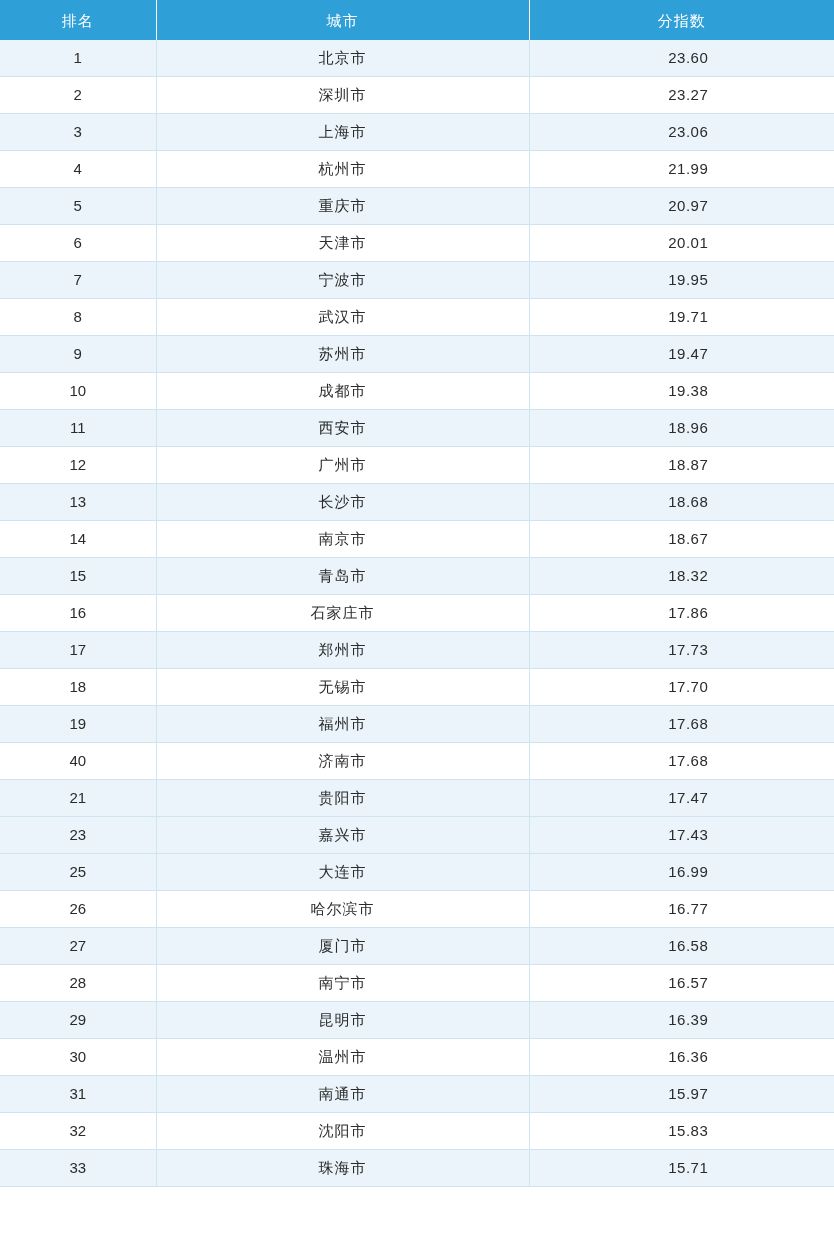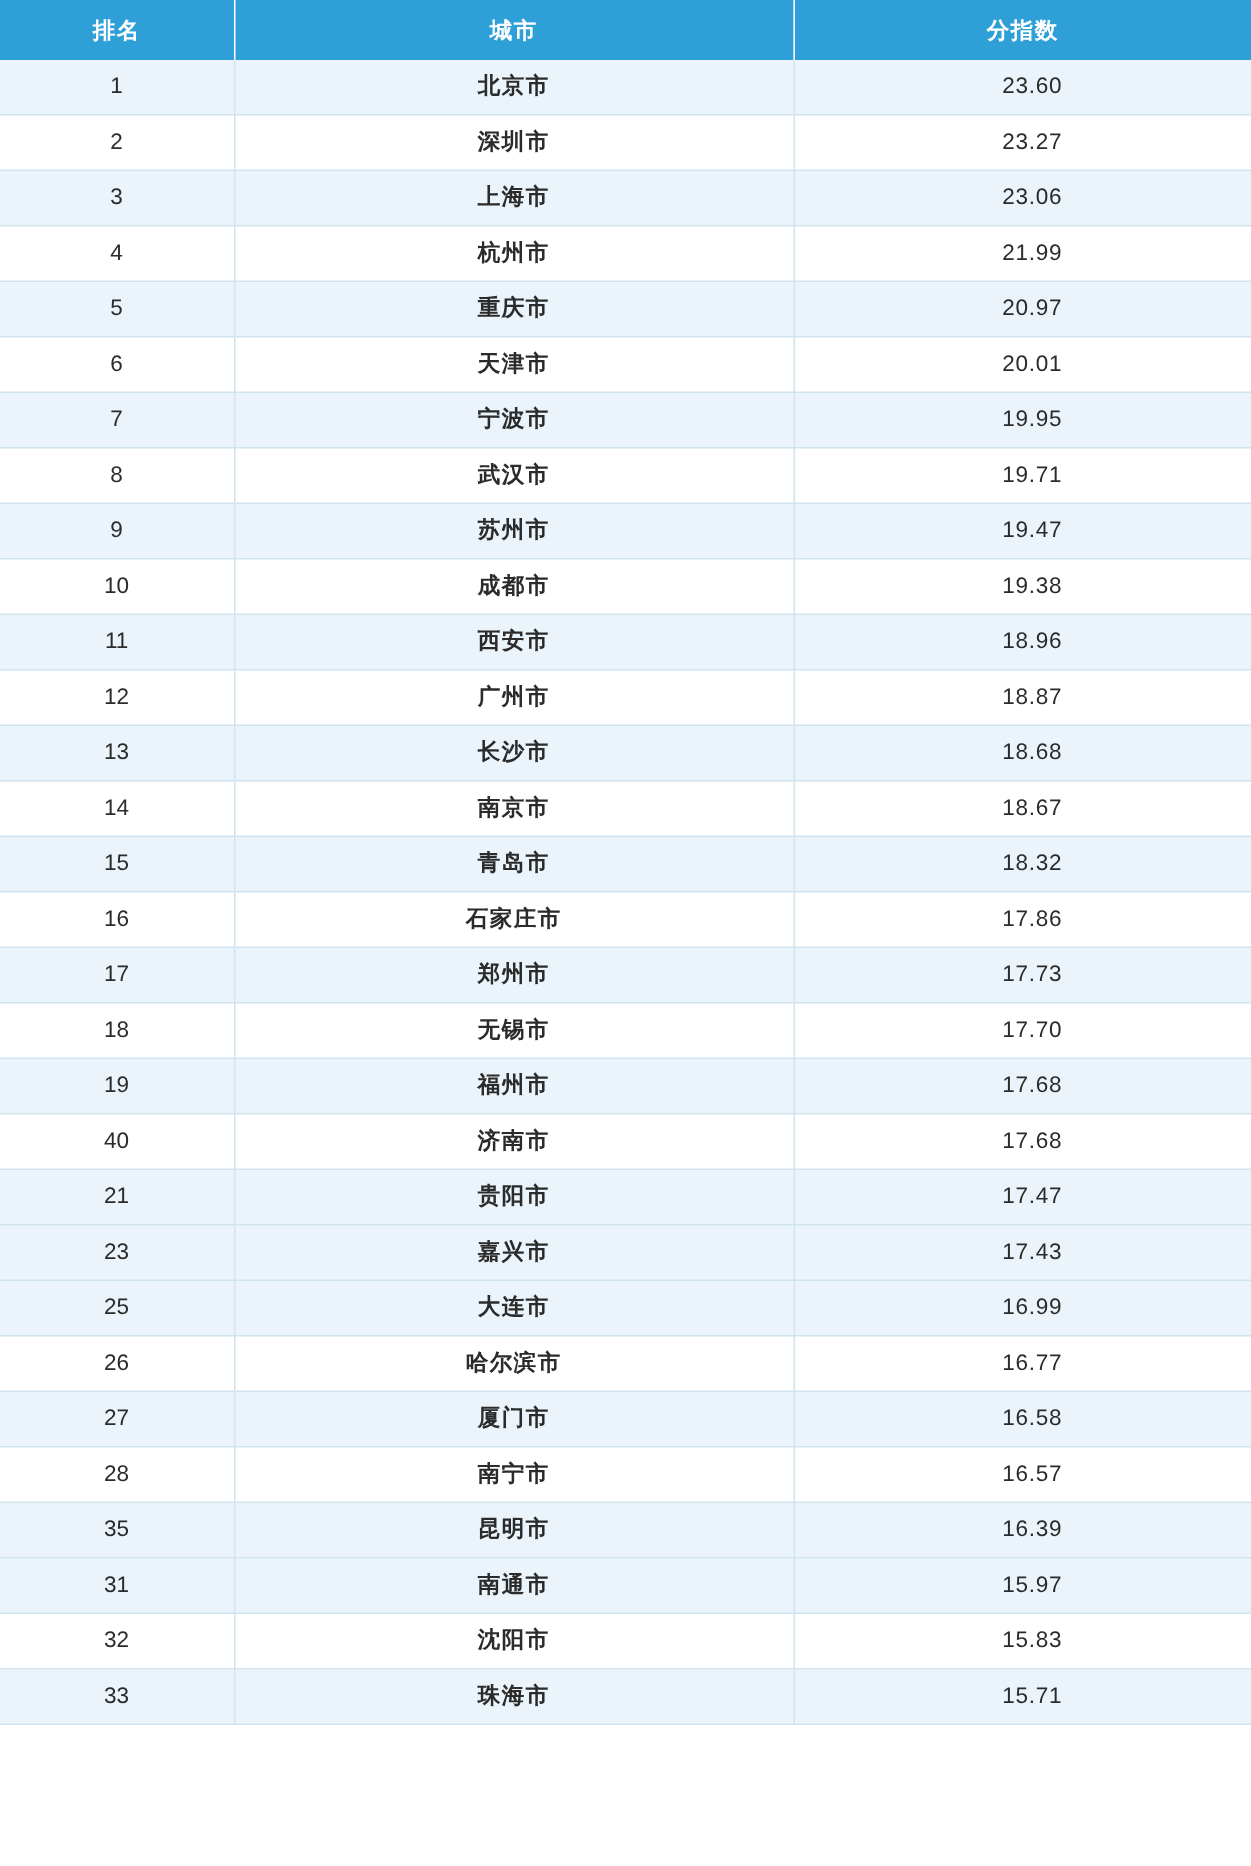--- a/index.html
+++ b/index.html
@@ -18,21 +18,21 @@
     table-layout: fixed;
   }
   table.rank-table col.col-rank { width: 156px; }
   table.rank-table col.col-city { width: 373px; }
   table.rank-table col.col-score { width: 305px; }
 
   thead th {
     background: #2f9fd8;
     color: #ffffff;
     font-size: 15px;
-    font-weight: bold;
+    font-weight: normal;
     height: 40px;
     line-height: 31px;
     padding: 0;
     text-align: center;
     border-right: 1px solid #ffffff;
     letter-spacing: 1px;
   }
   thead th:last-child { border-right: none; }
 
   tbody td {
@@ -44,21 +44,20 @@
     color: #2b2b2b;
     border-bottom: 1px solid #cfe4ef;
     border-right: 1px solid #cfe4ef;
   }
   tbody td:last-child { border-right: none; }
   tbody tr.odd td { background: #eaf4fa; }
   tbody tr.even td { background: #ffffff; }
 
   tbody td.city-cell {
     letter-spacing: 1px;
-    font-weight: bold;
   }
   tbody td.score-cell {
     letter-spacing: 0.5px;
     padding-left: 13px;
   }
 </style>
 </head>
 <body>
 
 <table class="rank-table">
@@ -199,23 +198,28 @@
         <td class="rank-cell">27</td>
         <td class="city-cell">厦门市</td>
         <td class="score-cell">16.58</td>
       </tr>
       <tr class="even">
         <td class="rank-cell">28</td>
         <td class="city-cell">南宁市</td>
         <td class="score-cell">16.57</td>
       </tr>
       <tr class="odd">
-        <td class="rank-cell">35</td>
+        <td class="rank-cell">29</td>
         <td class="city-cell">昆明市</td>
         <td class="score-cell">16.39</td>
+      </tr>
+      <tr class="even">
+        <td class="rank-cell">30</td>
+        <td class="city-cell">温州市</td>
+        <td class="score-cell">16.36</td>
       </tr>
       <tr class="odd">
         <td class="rank-cell">31</td>
         <td class="city-cell">南通市</td>
         <td class="score-cell">15.97</td>
       </tr>
       <tr class="even">
         <td class="rank-cell">32</td>
         <td class="city-cell">沈阳市</td>
         <td class="score-cell">15.83</td>

